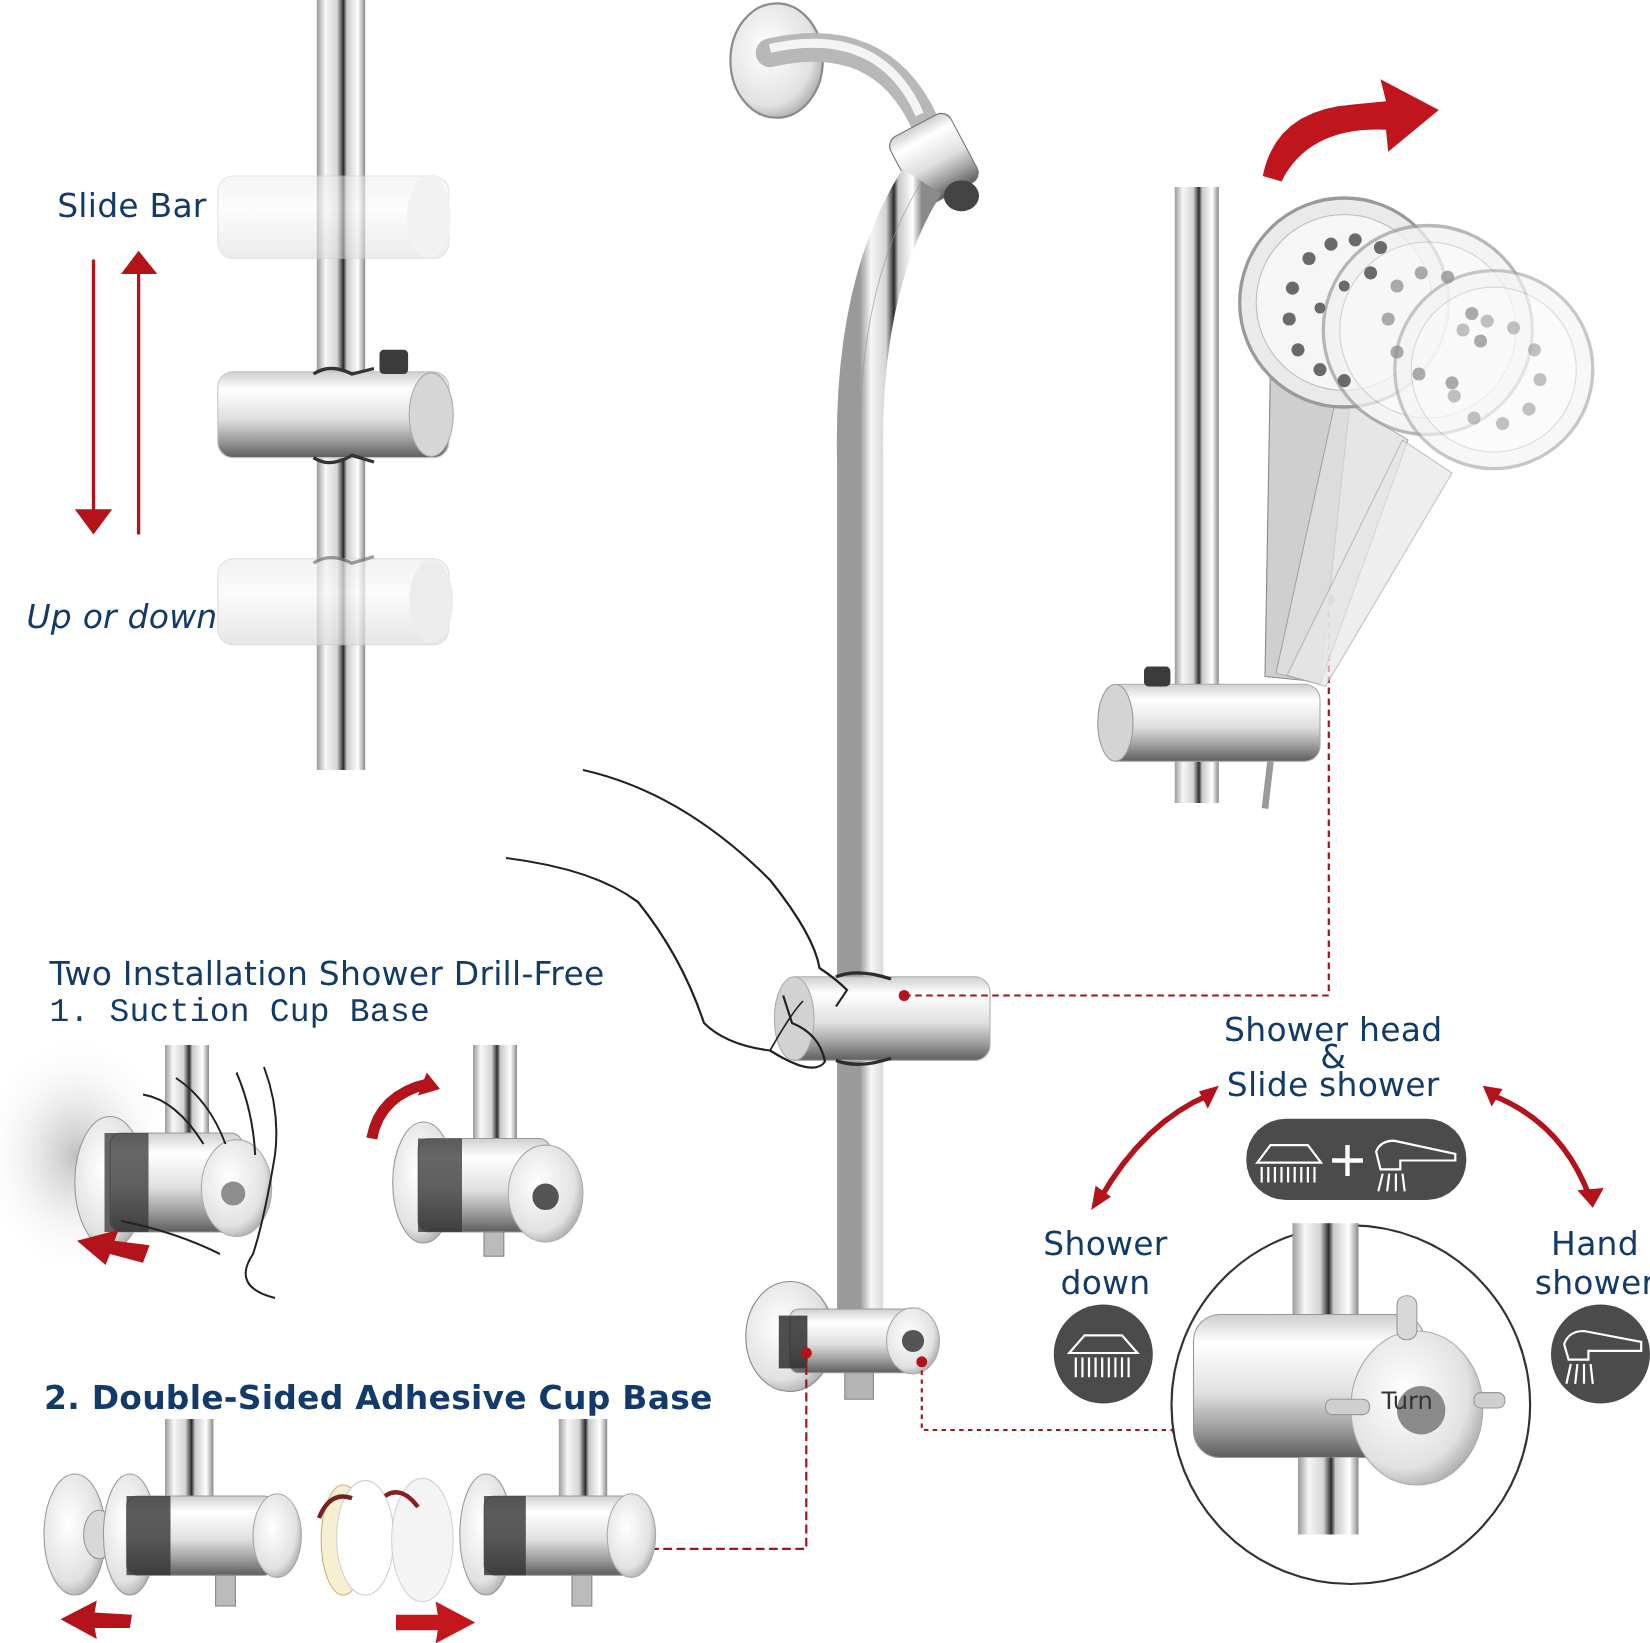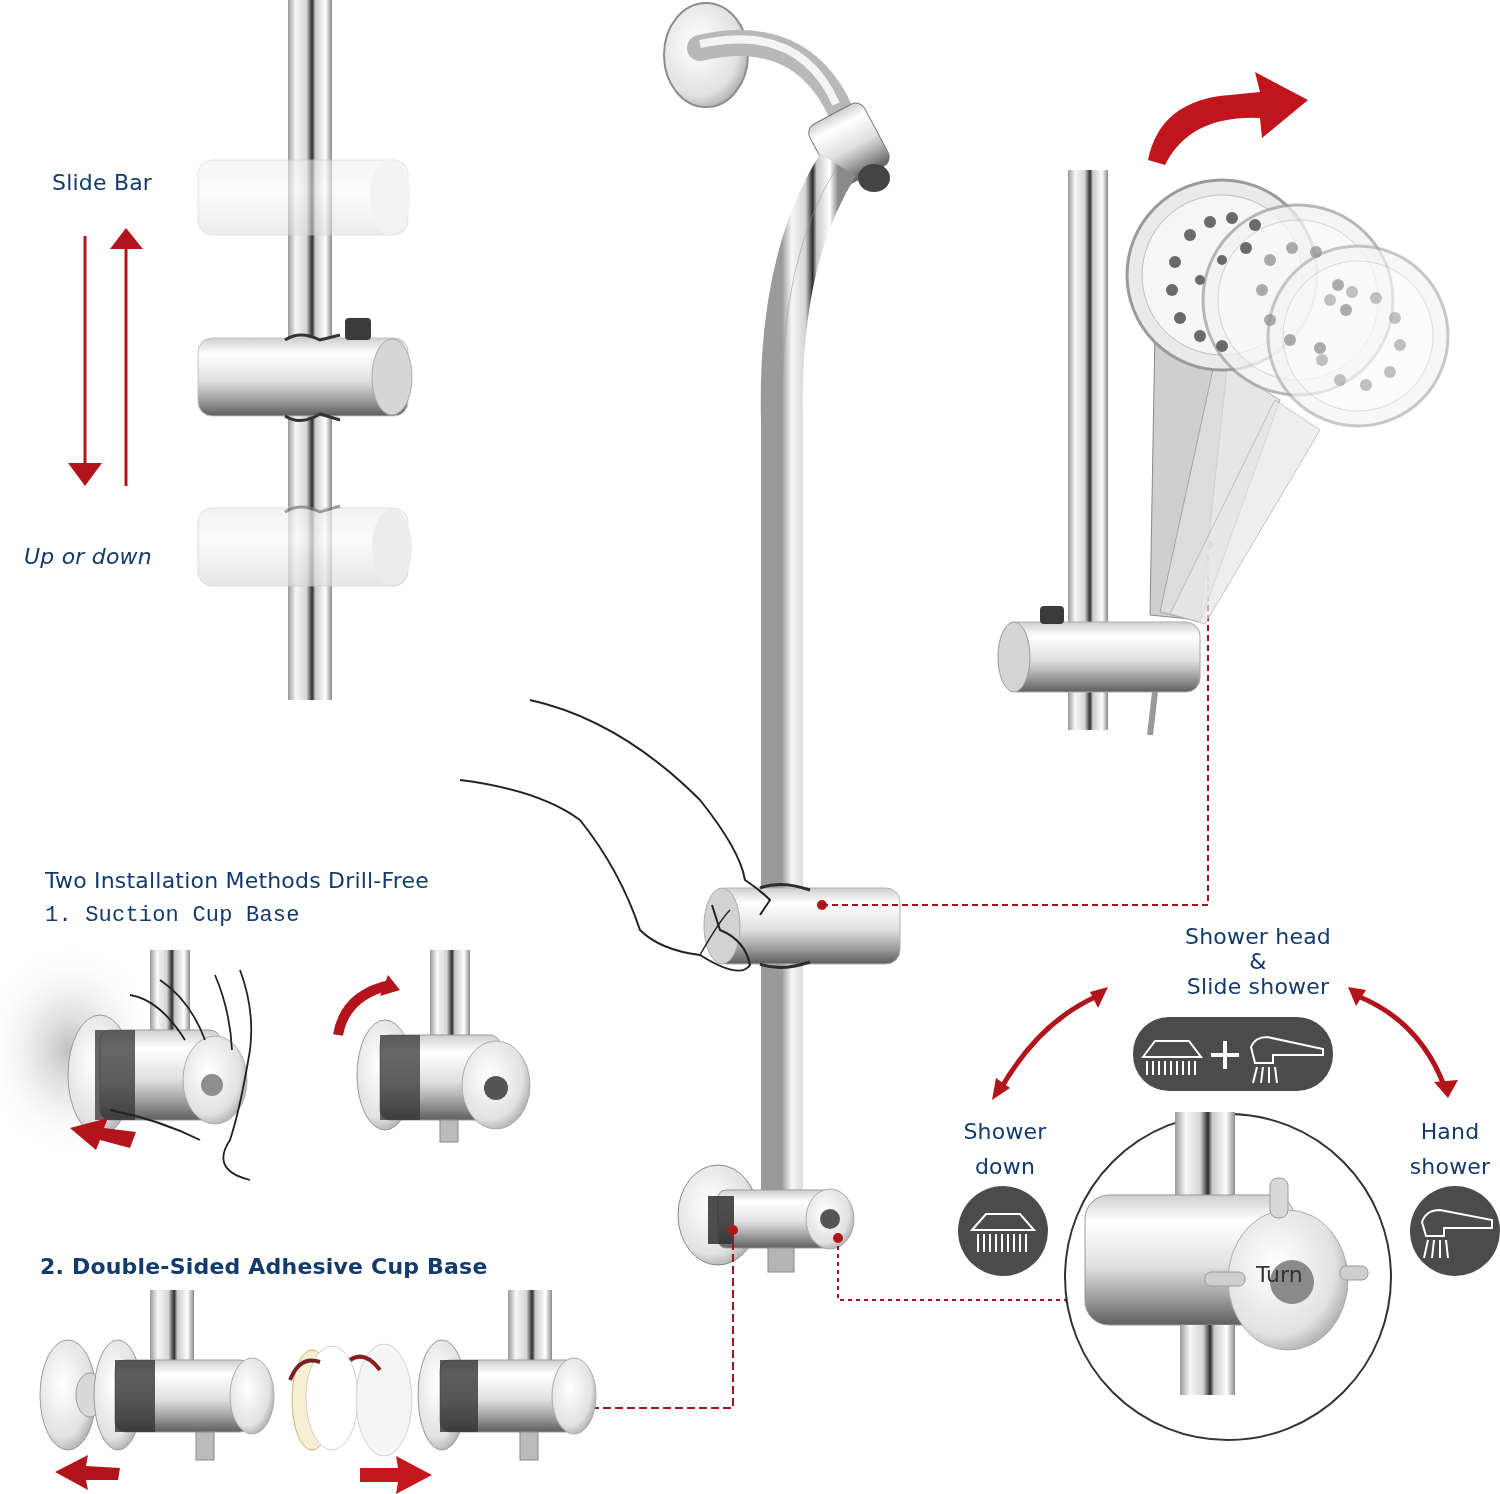--- a/index.html
+++ b/index.html
@@ -1,18 +1,18 @@
 <!DOCTYPE html>
 <html><head>
 <meta charset="utf-8">
 <style>
   html, body { margin:0; padding:0; background:#ffffff; }
   body { width:1500px; height:1494px; position:relative; overflow:hidden;
          font-family:"DejaVu Sans", "Liberation Sans", sans-serif; color:#0f3a6b; }
-  .label { position:absolute; color:#123a6a; font-size:22px; line-height:1.2; white-space:nowrap; letter-spacing:0.2px; }
+  .label { position:absolute; color:#123a6a; font-size:30px; line-height:1.2; white-space:nowrap; letter-spacing:0.2px; }
   .label.center { text-align:center; }
   .svg-layer { position:absolute; left:0; top:0; width:1500px; height:1494px; }
   .turn-text { position:absolute; font-size:22px; color:#333; font-family:"DejaVu Sans", sans-serif; }
   .icon-pill { position:absolute; background:#4b4b4b; border-radius:36px; }
   .icon-circle { position:absolute; background:#4b4b4b; border-radius:50%; }
 </style>
 </head>
 <body>
 
 <svg class="svg-layer" viewBox="0 0 1500 1494" xmlns="http://www.w3.org/2000/svg">
@@ -265,25 +265,25 @@
     <circle cx="1292" cy="1282" r="22" fill="#8a8a8a"></circle>
     <rect x="1205" y="1272" width="40" height="14" rx="6" fill="#cfcfcf" stroke="#999"></rect>
     <rect x="1340" y="1266" width="28" height="14" rx="6" fill="#cfcfcf" stroke="#999"></rect>
     <rect x="1270" y="1178" width="18" height="40" rx="8" fill="#d8d8d8" stroke="#999"></rect>
   </g>
 </svg>
 
 <div class="label" style="left:52px; top:170px;">Slide Bar</div>
 <div class="label" style="left:24px; top:544px;font-style:italic;">Up or down</div>
 
-<div class="label" style="left:45px; top:868px;">Two Installation Methods Drill-Free</div>
+<div class="label" style="left:45px; top:868px;">Two Installation Shower Drill-Free</div>
 <div class="label" style="left:45px; top:903px;font-family:Liberation Mono, monospace;">1. Suction Cup Base</div>
 <div class="label" style="left:40px; top:1254px;font-weight:bold;">2. Double-Sided Adhesive Cup Base</div>
 
-<div class="label center" style="left:1158px; top:924px; width:200px; line-height:25px;">
+<div class="label center" style="left:1112px; top:924px; width:200px; line-height:25px;">
   <div>Shower head</div>
   <div>&amp;</div>
   <div>Slide shower</div>
 </div>
 
 <div class="icon-pill" style="left:1133px; top:1017px; width:200px; height:74px;">
   <svg width="200" height="74" viewBox="0 0 200 74">
     <g stroke="#fff" stroke-width="2" fill="none">
       <path d="M10,40 L22,24 L56,24 L68,40 Z"></path>
       <line x1="14" y1="44" x2="14" y2="58"></line>

